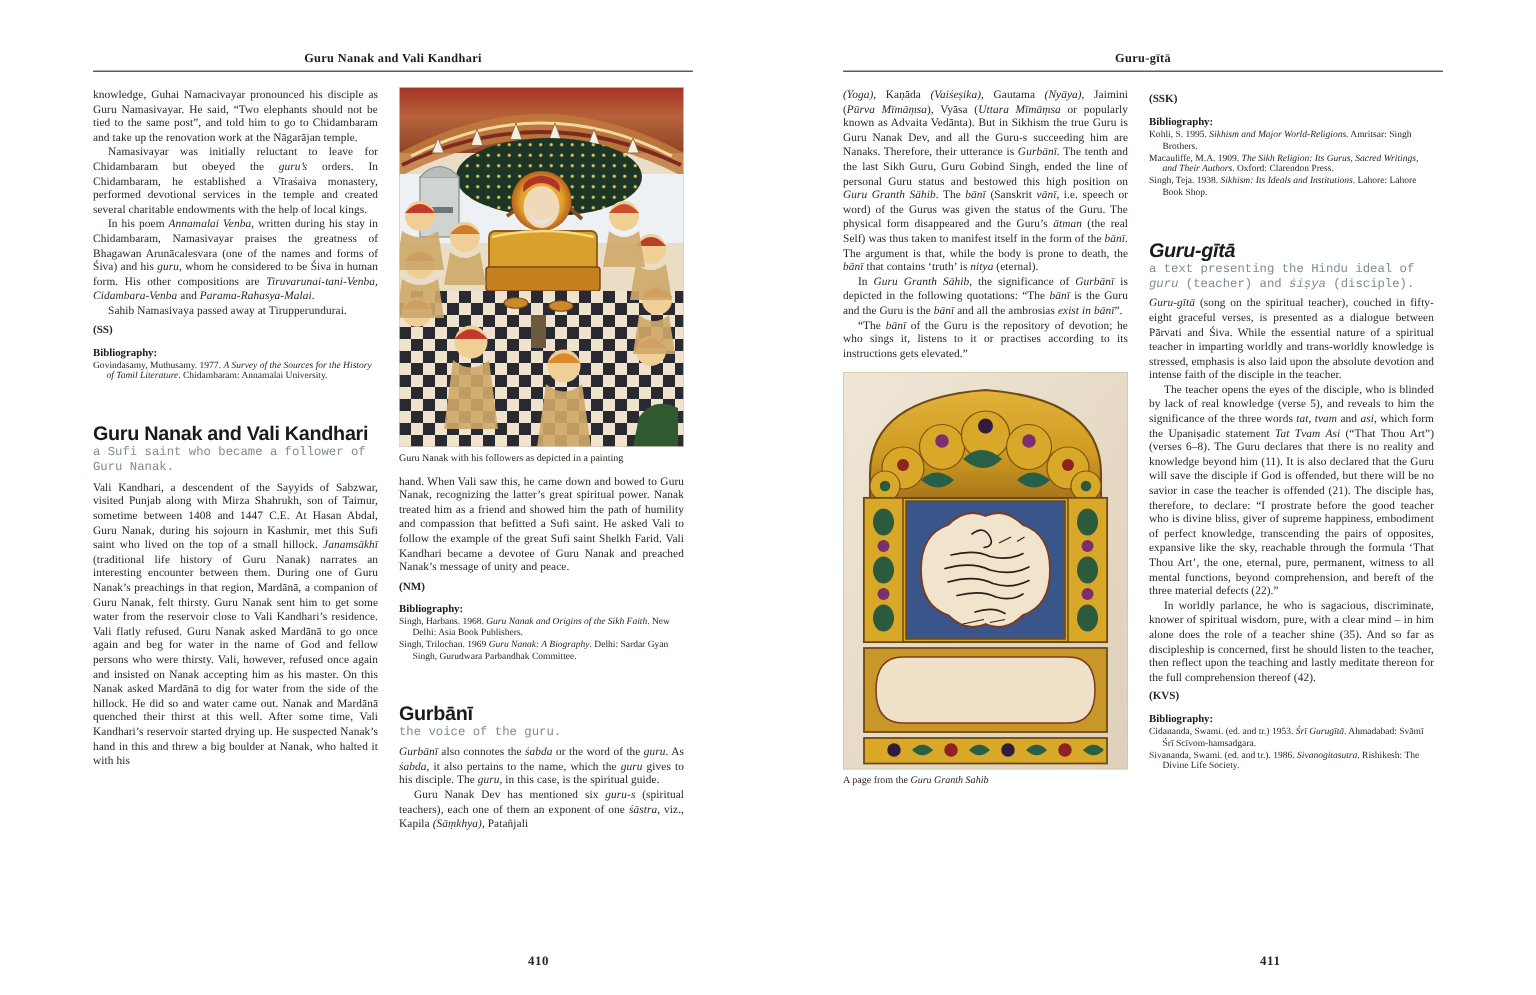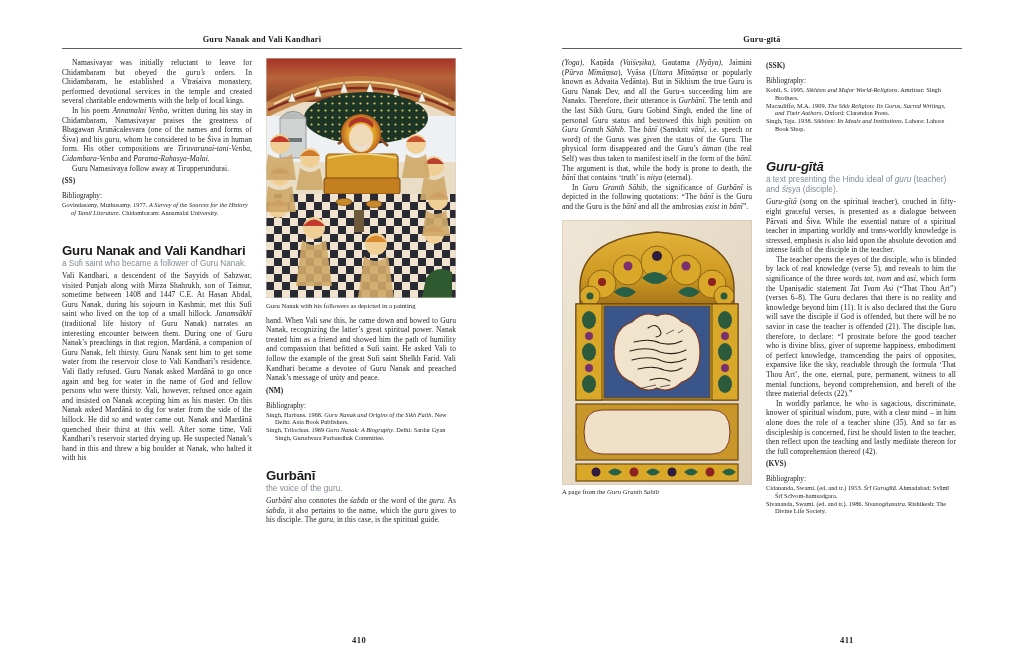--- a/index.html
+++ b/index.html
@@ -97,36 +97,36 @@
     font-weight: bold;
     color: #1a1a1a;
     letter-spacing: -.2px;
   }
   h2.entry.it { font-style: italic; }
   .gloss {
     margin: 1px 0 2px 0;
     font-size: 8.2px;
     line-height: 10.4px;
     color: #7f8b96;
-    font-family: Liberation Sans, sans-serif;
+    font-family: Liberation Mono, monospace;
   }
   .gloss .it { font-style: italic; }
 
   
   .initials {
     font-size: 7.4px;
     font-weight: bold;
     margin: 3px 0 0 0;
     color: #2a2422;
   }
 
   
   .biblio-head {
     font-size: 7.2px;
-    font-weight: normal;
+    font-weight: bold;
     margin: 7px 0 1px 0;
     color: #1a1a1a;
   }
   .biblio-item {
     font-size: 6.35px;
     line-height: 7.5px;
     margin: 0 0 .5px 0;
     padding-left: 9px;
     text-indent: -9px;
     color: #2a2422;
@@ -185,26 +185,27 @@
 
     <div class="runhead">
       <span class="rh-text">Guru Nanak and Vali Kandhari</span>
       <span class="rule"></span>
     </div>
 
     <div class="cols">
 
       <div class="col">
 
+        <p class="body noind"><span>knowledge, Guhai Namacivayar pronounced his disciple as Guru Namasivayar. He said, “Two elephants should not be tied to the same post”, and told him to go to Chidambaram and take up the renovation work at the Nāgarājan temple.</span></p>
 
         <p class="body"><span>Namasivayar was initially reluctant to leave for Chidambaram but obeyed the </span><span class="it">guru’s</span><span> orders. In Chidambaram, he established a Vīraśaiva monastery, performed devotional services in the temple and created several charitable endowments with the help of local kings.</span></p>
 
         <p class="body"><span>In his poem </span><span class="it">Annamalai Venba</span><span>, written during his stay in Chidambaram, Namasivayar praises the greatness of Bhagawan Arunācalesvara (one of the names and forms of Śiva) and his </span><span class="it">guru</span><span>, whom he considered to be Śiva in human form. His other compositions are </span><span class="it">Tiruvarunai-tani-Venba, Cidambara-Venba</span><span> and </span><span class="it">Parama-Rahasya-Malai</span><span>.</span></p>
 
-        <p class="body"><span>Guru Namasivaya follow away at Tirupperundurai.</span></p>
+        <p class="body"><span>Sahib Namasivaya passed away at Tirupperundurai.</span></p>
 
         <p class="initials">(SS)</p>
 
         <div class="biblio-head">Bibliography:</div>
         <p class="biblio-item"><span>Govindasamy, Muthusamy. 1977. </span><span class="it">A Survey of the Sources for the History of Tamil Literature</span><span>. Chidambaram: Annamalai University.</span></p>
 
         <div class="sp-xl"></div>
 
         <h2 class="entry">Guru Nanak and Vali Kandhari</h2>
         <div class="gloss">a Sufi saint who became a follower of Guru Nanak.</div>
@@ -324,20 +325,21 @@
         <p class="biblio-item"><span>Singh, Harbans. 1968. </span><span class="it">Guru Nanak and Origins of the Sikh Faith</span><span>. New Delhi: Asia Book Publishers.</span></p>
         <p class="biblio-item"><span>Singh, Trilochan. 1969 </span><span class="it">Guru Nanak: A Biography</span><span>. Delhi: Sardar Gyan Singh, Gurudwara Parbandhak Committee.</span></p>
 
         <div class="sp-xl"></div>
 
         <h2 class="entry">Gurbānī</h2>
         <div class="gloss">the voice of the guru.</div>
 
         <p class="body noind"><span class="it">Gurbānī</span><span> also connotes the </span><span class="it">śabda</span><span> or the word of the </span><span class="it">guru</span><span>. As </span><span class="it">śabda</span><span>, it also pertains to the name, which the </span><span class="it">guru</span><span> gives to his disciple. The </span><span class="it">guru</span><span>, in this case, is the spiritual guide.</span></p>
 
+        <p class="body"><span>Guru Nanak Dev has mentioned six </span><span class="it">guru-s</span><span> (spiritual teachers), each one of them an exponent of one </span><span class="it">śāstra</span><span>, viz., Kapila </span><span class="it">(Sāṃkhya)</span><span>, Patañjali</span></p>
       </div>
     </div>
 
     <div class="folio">410</div>
   </div>
 
   <div class="page page-right">
 
     <div class="runhead">
       <span class="rh-text">Guru-gītā</span>
@@ -346,20 +348,21 @@
 
     <div class="cols">
 
       <div class="col">
 
         <p class="body noind"><span class="it">(Yoga)</span><span>, Kaṇāda </span><span class="it">(Vaiśeṣika)</span><span>, Gautama </span><span class="it">(Nyāya)</span><span>, Jaimini (</span><span class="it">Pūrva Mīmāṃsa</span><span>), Vyāsa (</span><span class="it">Uttara Mīmāṃsa</span><span> or popularly known as Advaita Vedānta). But in Sikhism the true Guru is Guru Nanak Dev, and all the Guru-s succeeding him are Nanaks. Therefore, their utterance is </span><span class="it">Gurbānī</span><span>. The tenth and the last Sikh Guru, Guru Gobind Singh, ended the line of personal Guru status and bestowed this high position on </span><span class="it">Guru Granth Sāhib</span><span>. The </span><span class="it">bānī</span><span> (Sanskrit </span><span class="it">vānī</span><span>, i.e. speech or word) of the Gurus was given the status of the Guru. The physical form disappeared and the Guru’s </span><span class="it">ātman</span><span> (the real Self) was thus taken to manifest itself in the form of the </span><span class="it">bānī</span><span>. The argument is that, while the body is prone to death, the </span><span class="it">bānī</span><span> that contains ‘truth’ is </span><span class="it">nitya</span><span> (eternal).</span></p>
 
         <p class="body"><span>In </span><span class="it">Guru Granth Sāhib</span><span>, the significance of </span><span class="it">Gurbānī</span><span> is depicted in the following quotations: “The </span><span class="it">bānī</span><span> is the Guru and the Guru is the </span><span class="it">bānī</span><span> and all the ambrosias </span><span class="it">exist in bānī</span><span>”.</span></p>
 
 
+        <p class="body quote"><span>“The </span><span class="it">bānī</span><span> of the Guru is the repository of devotion; he who sings it, listens to it or practises according to its instructions gets elevated.”</span></p>
 
         <figure class="fig below">
           <svg class="fig-img" viewBox="0 0 190 265" width="190" height="265" preserveAspectRatio="none">
             <defs>
               <linearGradient id="parch" x1="0" y1="0" x2="1" y2="1">
                 <stop offset="0%" stop-color="#efe6d6"></stop>
                 <stop offset="100%" stop-color="#ded0b8"></stop>
               </linearGradient>
               <linearGradient id="gold" x1="0" y1="0" x2="0" y2="1">
                 <stop offset="0%" stop-color="#e2b239"></stop>

